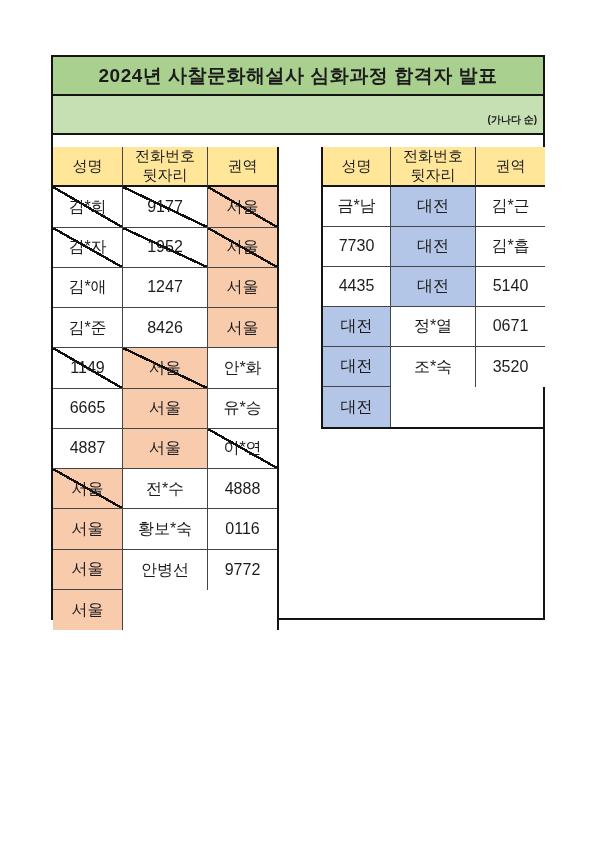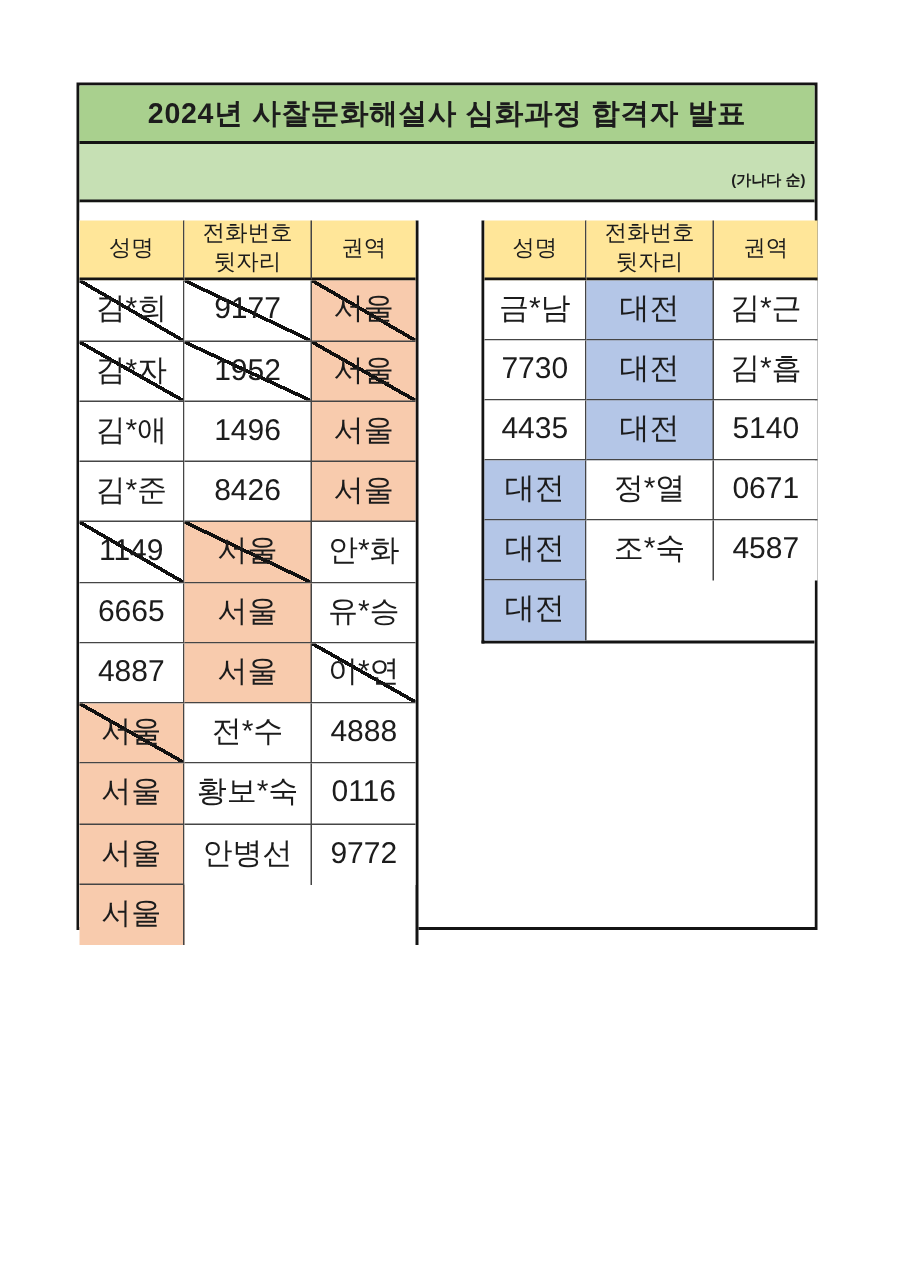--- a/index.html
+++ b/index.html
@@ -38,21 +38,21 @@
   }
   .data-table.right{
     left:268px;width:222px;height:calc(100% * 7 / 12);
     grid-template-columns:68px 85px 69px;
     grid-template-rows:repeat(7,1fr);
     border-left:2px solid var(--border-strong);
     border-bottom:2px solid var(--border-strong);
   }
   .cell{
     display:flex;align-items:center;justify-content:center;
-    font-size:20px;line-height:1.25;text-align:center;
+    font-size:16px;line-height:1.25;text-align:center;
     border-right:1px solid var(--border-thin);
     border-bottom:1px solid var(--border-thin);
     box-sizing:border-box;background:#fff;
     white-space:pre-line;
   }
   .cell:nth-child(3n){border-right:none;}
   .data-table > .cell:nth-last-child(-n+3){border-bottom:none;}
   .cell.head{
     background:var(--header-bg);
     border-bottom:2px solid var(--border-strong);
@@ -81,21 +81,21 @@
       <div class="cell head">전화번호
 뒷자리</div>
       <div class="cell head">권역</div>
     <div class="cell crossed">김*희</div>
         <div class="cell crossed">9177</div>
         <div class="cell crossed" style="background-color: rgb(248, 203, 173);">서울</div>
         <div class="cell crossed">김*자</div>
         <div class="cell crossed">1952</div>
         <div class="cell crossed" style="background-color: rgb(248, 203, 173);">서울</div>
         <div class="cell">김*애</div>
-        <div class="cell">1496</div>
+        <div class="cell">1247</div>
         <div class="cell" style="background-color: rgb(248, 203, 173);">서울</div>
         <div class="cell">김*준</div>
         <div class="cell">8426</div>
         <div class="cell" style="background-color: rgb(248, 203, 173);">서울</div>
         <div class="cell crossed">1149</div>
         <div class="cell crossed" style="background-color: rgb(248, 203, 173);">서울</div>
         <div class="cell">안*화</div>
         <div class="cell">6665</div>
         <div class="cell" style="background-color: rgb(248, 203, 173);">서울</div>
         <div class="cell">유*승</div>
@@ -126,18 +126,18 @@
         <div class="cell" style="background-color: rgb(180, 198, 231);">대전</div>
         <div class="cell">김*흡</div>
         <div class="cell">4435</div>
         <div class="cell" style="background-color: rgb(180, 198, 231);">대전</div>
         <div class="cell">5140</div>
         <div class="cell" style="background-color: rgb(180, 198, 231);">대전</div>
         <div class="cell">정*열</div>
         <div class="cell">0671</div>
         <div class="cell" style="background-color: rgb(180, 198, 231);">대전</div>
         <div class="cell">조*숙</div>
-        <div class="cell">4587</div>
+        <div class="cell">3520</div>
         <div class="cell" style="background-color: rgb(180, 198, 231);">대전</div>
       </div>
 
   </div>
 </div>
 
 </body></html>

